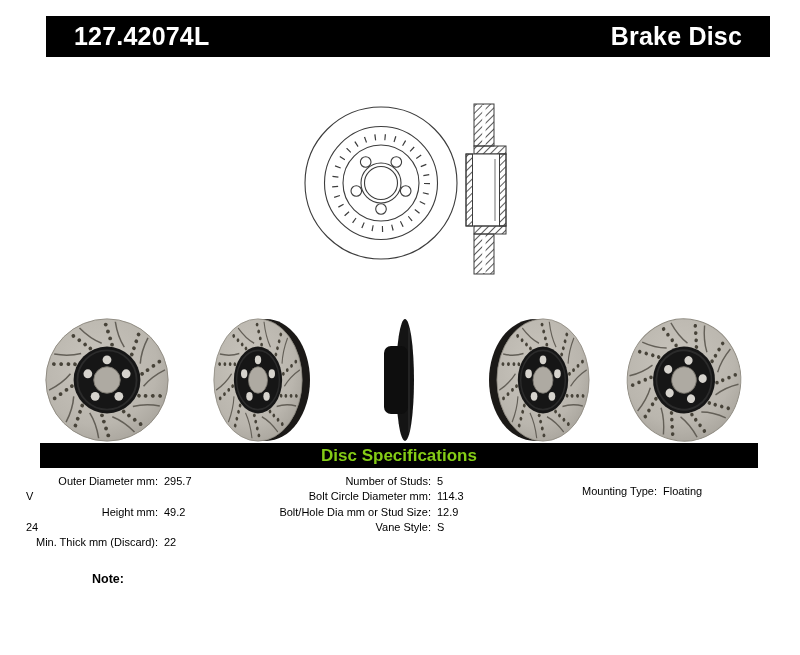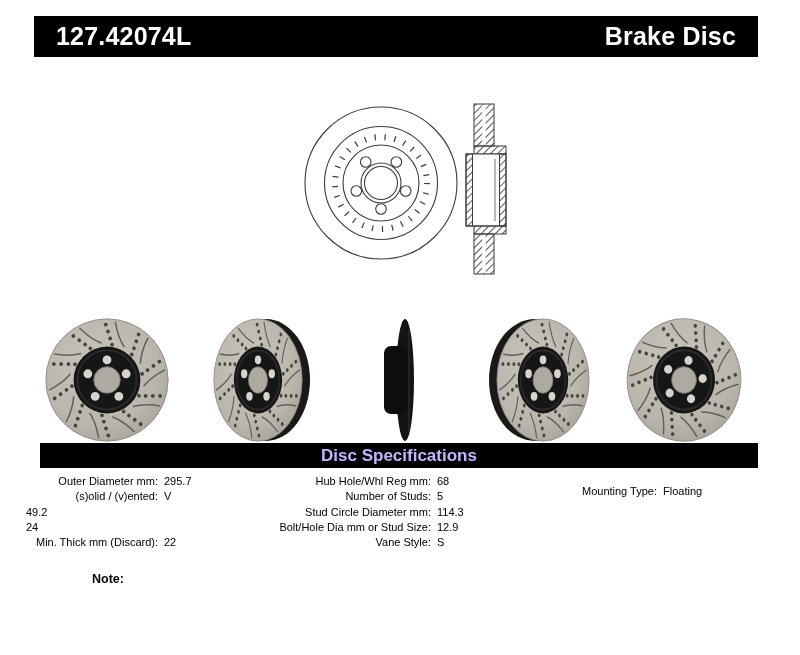--- a/index.html
+++ b/index.html
@@ -2,30 +2,30 @@
 <html><head>
 <meta charset="utf-8">
 <style>
   html,body{margin:0;padding:0;background:#ffffff;}
   #page{
     position:relative;width:800px;height:655px;background:#ffffff;overflow:hidden;
     font-family:"Liberation Sans",sans-serif;color:#000;
   }
   
   .topbar{
-    position:absolute;left:34px;top:16px;width:724px;height:41px;
+    position:absolute;left:46px;top:16px;width:724px;height:41px;
     background:#000;color:#fff;display:flex;align-items:center;justify-content:space-between;
-    padding:0 22px;box-sizing:border-box;font-weight:bold;font-size:25px;letter-spacing:0.2px;
+    padding:0 28px;box-sizing:border-box;font-weight:bold;font-size:25px;letter-spacing:0.2px;
   }
   
   .fig{position:absolute;}
   
   .specbar{
     position:absolute;left:40px;top:443px;width:718px;height:25px;
-    background:#000;color:#c4b5fd;display:flex;align-items:center;justify-content:center;
+    background:#000;color:#84cc16;display:flex;align-items:center;justify-content:center;
     font-weight:bold;font-size:17px;
   }
   
   .spec-col{position:absolute;font-size:11px;font-weight:normal;line-height:15.3px;}
   .spec-row{display:flex;white-space:nowrap;}
   .spec-row .lbl{display:inline-block;text-align:right;}
   .spec-row .val{margin-left:6px;text-align:right;}
   #col1{left:20px;top:474px;}  #col1 .lbl{width:138px;}
   #col2{left:268px;top:474px;} #col2 .lbl{width:163px;}
   #col3{left:540px;top:474px;margin-top:10px;} #col3 .lbl{width:117px;}
@@ -156,46 +156,42 @@
   <div class="specbar">
     <span>Disc Specifications</span>
   </div>
 
   <div class="spec-col" id="col1">
     <div class="spec-row">
       <span class="lbl">Outer Diameter mm:</span>
       <span class="val">295.7</span>
     </div>
     <div class="spec-row">
-      <span class="lbl">(s)olid / (v)ented:</span>
       <span class="val">V</span>
     </div>
     <div class="spec-row">
+      <span class="lbl">Height mm:</span>
       <span class="val">49.2</span>
     </div>
     <div class="spec-row">
       <span class="val">24</span>
     </div>
     <div class="spec-row">
       <span class="lbl">Min. Thick mm (Discard):</span>
       <span class="val">22</span>
     </div>
   </div>
 
   <div class="spec-col" id="col2">
     <div class="spec-row">
-      <span class="lbl">Hub Hole/Whl Reg mm:</span>
-      <span class="val">68</span>
-    </div>
-    <div class="spec-row">
       <span class="lbl">Number of Studs:</span>
       <span class="val">5</span>
     </div>
     <div class="spec-row">
-      <span class="lbl">Stud Circle Diameter mm:</span>
+      <span class="lbl">Bolt Circle Diameter mm:</span>
       <span class="val">114.3</span>
     </div>
     <div class="spec-row">
       <span class="lbl">Bolt/Hole Dia mm or Stud Size:</span>
       <span class="val">12.9</span>
     </div>
     <div class="spec-row">
       <span class="lbl">Vane Style:</span>
       <span class="val">S</span>
     </div>

